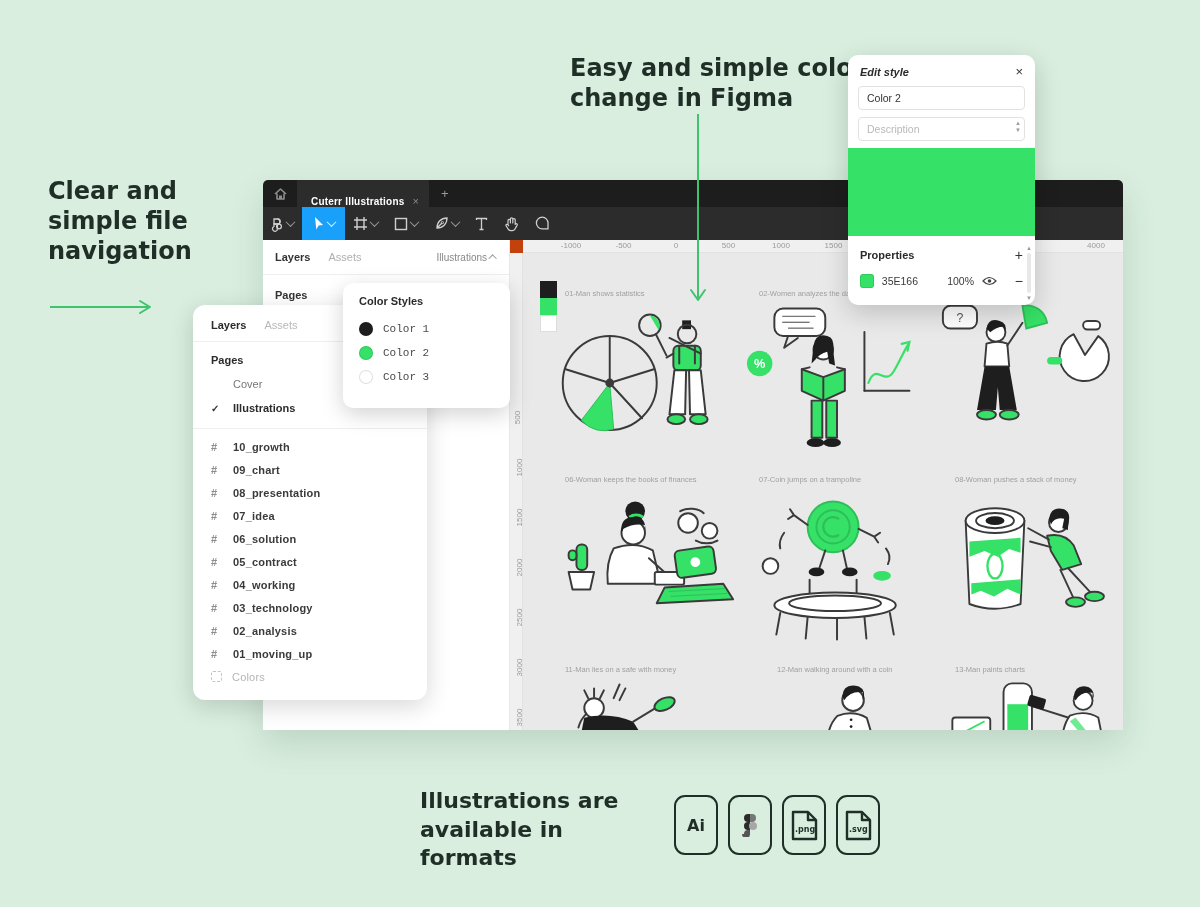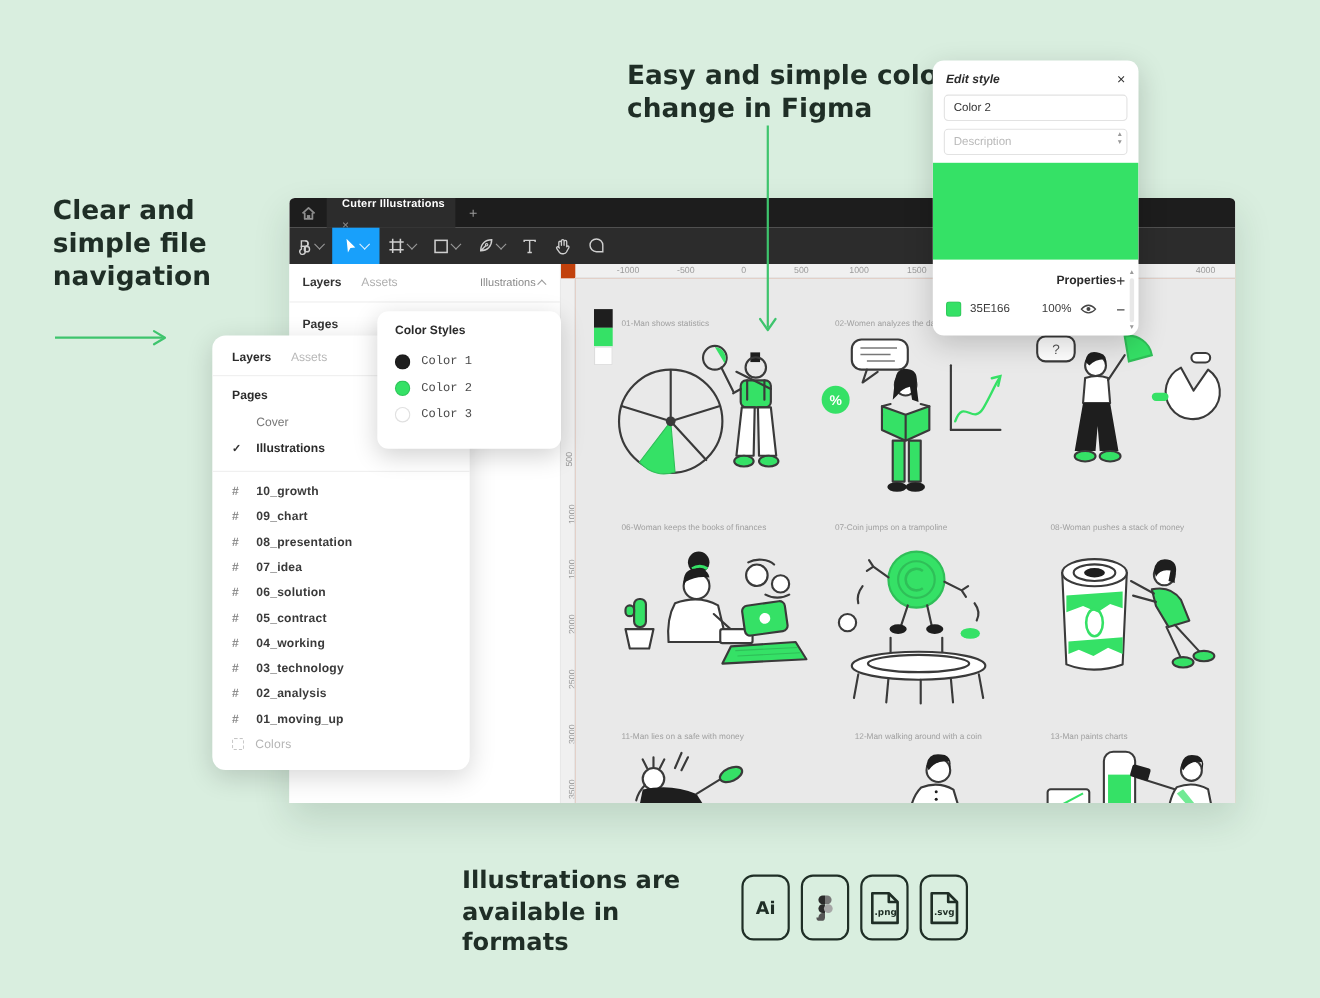--- a/index.html
+++ b/index.html
@@ -12,21 +12,21 @@
   .callout div { line-height:1.25; }
   #callout-left  { left:48px; top:176px; font-size:24px; }
   #callout-top   { left:570px; top:53px; font-size:24px; }
   .arrow-svg { position:absolute; }
 
   
   #fig-window { position:absolute; left:263px; top:180px; width:860px; height:550px;
     border-radius:5px 5px 0 0; overflow:hidden; z-index:10; box-shadow:0 14px 34px rgba(20,60,35,.14); background:#fff; }
   #tab-bar { position:absolute; left:0; top:0; width:860px; height:27px; background:#1d1d1d; display:flex; align-items:center; }
   .home-btn { width:34px; height:27px; display:flex; align-items:center; justify-content:center; }
-  .fig-tab { height:27px; background:#2c2c2c; display:flex; align-items:flex-start; gap:8px; padding:0 10px 0 14px;flex-direction:column; }
+  .fig-tab { height:27px; background:#2c2c2c; display:flex; align-items:flex-end; gap:8px; padding:0 10px 0 14px; }
   .fig-tab-title { color:#fff; font-size:10px; font-weight:bold; letter-spacing:.2px; }
   .tab-close { color:#8a8a8a; font-size:11px; }
   .tab-new { color:#9a9a9a; font-size:13px; margin-left:12px; }
   #toolbar { position:absolute; left:0; top:27px; width:860px; height:33px; background:#2c2c2c; display:flex; align-items:center; }
   .tool { height:33px; display:flex; align-items:center; justify-content:center; gap:3px; padding:0 8px; }
   .tool.sel { background:#18A0FB; padding:0 10px; }
   .chev { width:7px; height:7px; border-right:1.4px solid #9a9a9a; border-bottom:1.4px solid #9a9a9a; transform:rotate(45deg) translate(-1px,-1px); }
   .tool.sel .chev { border-color:#dff0ff; }
 
   
@@ -82,21 +82,21 @@
     box-shadow:0 8px 26px rgba(0,0,0,.18); z-index:30; overflow:hidden; }
   .ep-head { display:flex; align-items:center; justify-content:space-between; padding:10px 12px 8px; }
   .ep-title { font-size:11px; font-weight:bold; color:#2b2b2b;font-style:italic; }
   .ep-close { font-size:13px; color:#333; line-height:1; }
   .ep-input { display:block; width:167px; margin:0 10px 7px; height:24px; border:1px solid #e2e2e2; border-radius:4px;
     font-size:10.5px; padding:0 8px; color:#333; font-family:"Liberation Sans",sans-serif; }
   .ep-input::placeholder { color:#b9b9b9; }
   .ep-desc-wrap { position:relative; }
   .ep-steppers { position:absolute; right:14px; top:3px; display:flex; flex-direction:column; gap:1px; color:#9a9a9a; font-size:6px; line-height:6px; }
   .ep-swatch { width:187px; height:88px; }
-  .ep-props { display:flex; align-items:center; justify-content:flex-end; padding:11px 12px 6px; }
+  .ep-props { display:flex; align-items:center; justify-content:space-between; padding:11px 12px 6px; }
   .ep-props-label { font-size:11px; font-weight:bold; color:#2b2b2b; }
   .ep-plus { font-size:14px; color:#333; }
   .ep-color-row { display:flex; align-items:center; padding:4px 12px; gap:8px; }
   .ep-chip { width:14px; height:14px; border-radius:3px; border:1px solid rgba(0,0,0,.1); }
   .ep-hex { font-size:10.5px; color:#3a3a3a; width:52px; }
   .ep-opa { font-size:10.5px; color:#3a3a3a; margin-left:6px; }
   .ep-eye { margin-left:auto; }
   .ep-minus { font-size:14px; color:#333; margin-left:10px; }
   .ep-scroll { position:absolute; right:2px; top:190px; height:56px; width:8px; display:flex; flex-direction:column;
     align-items:center; justify-content:space-between; color:#9a9a9a; font-size:6px; }

